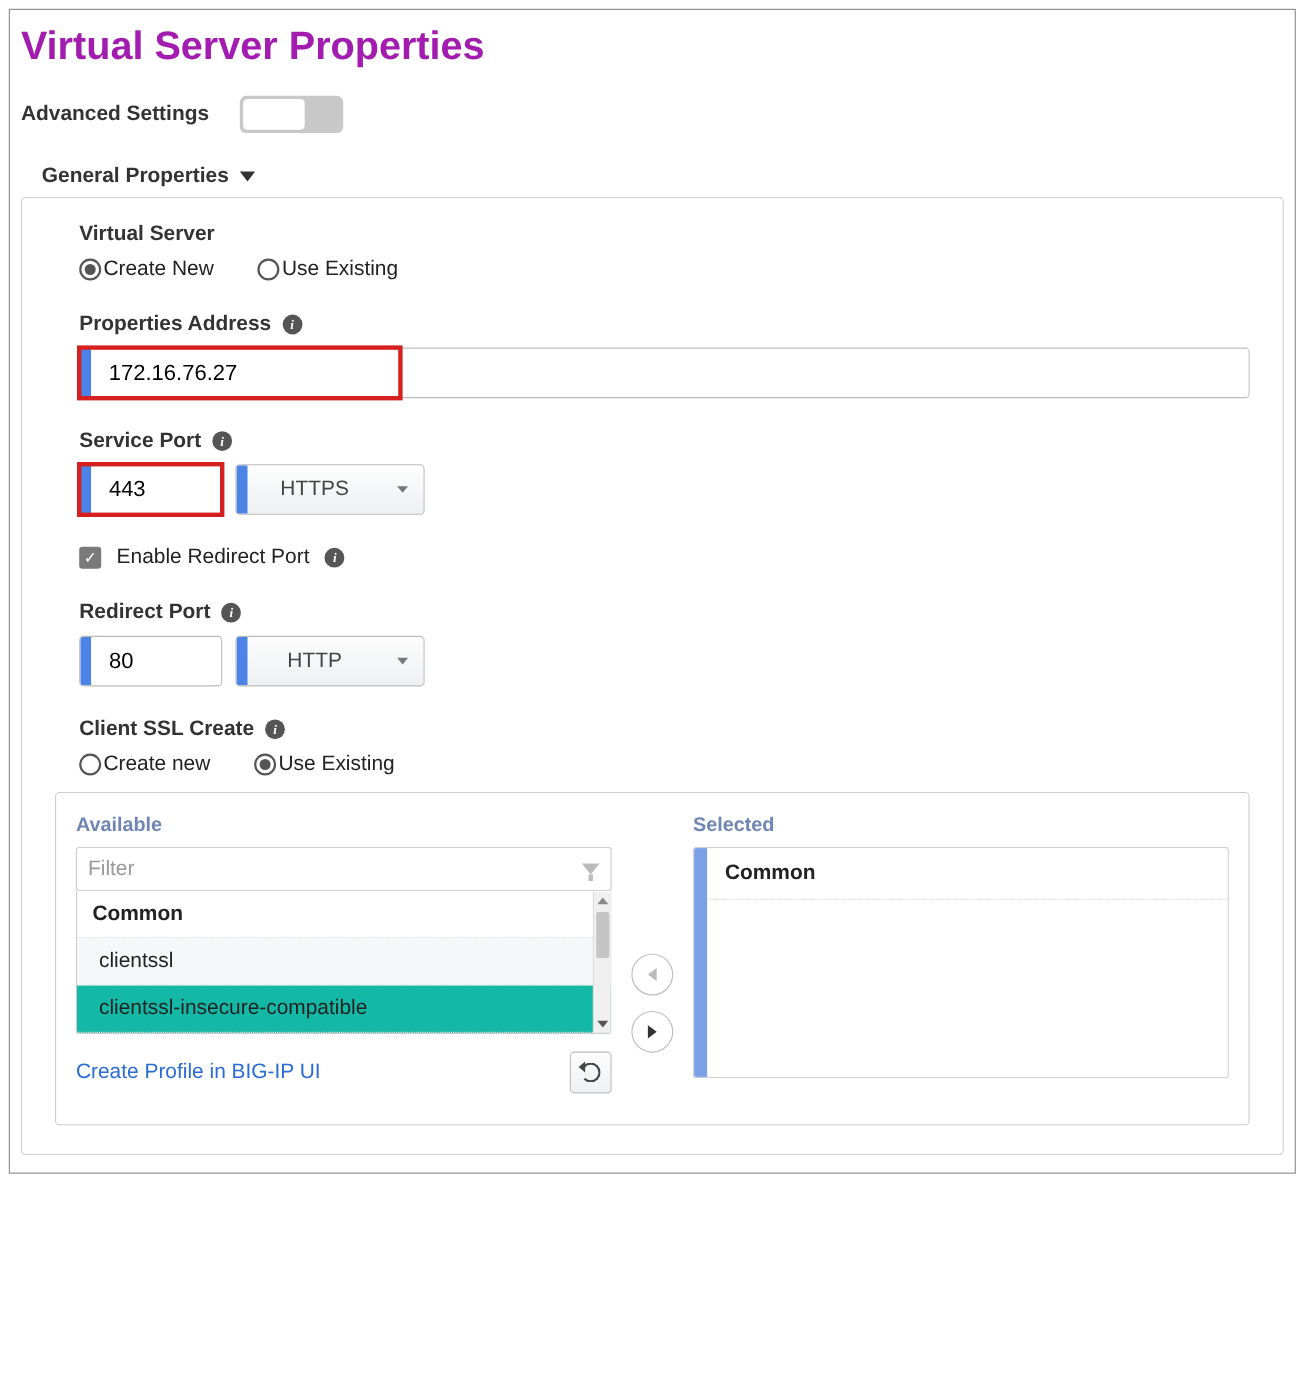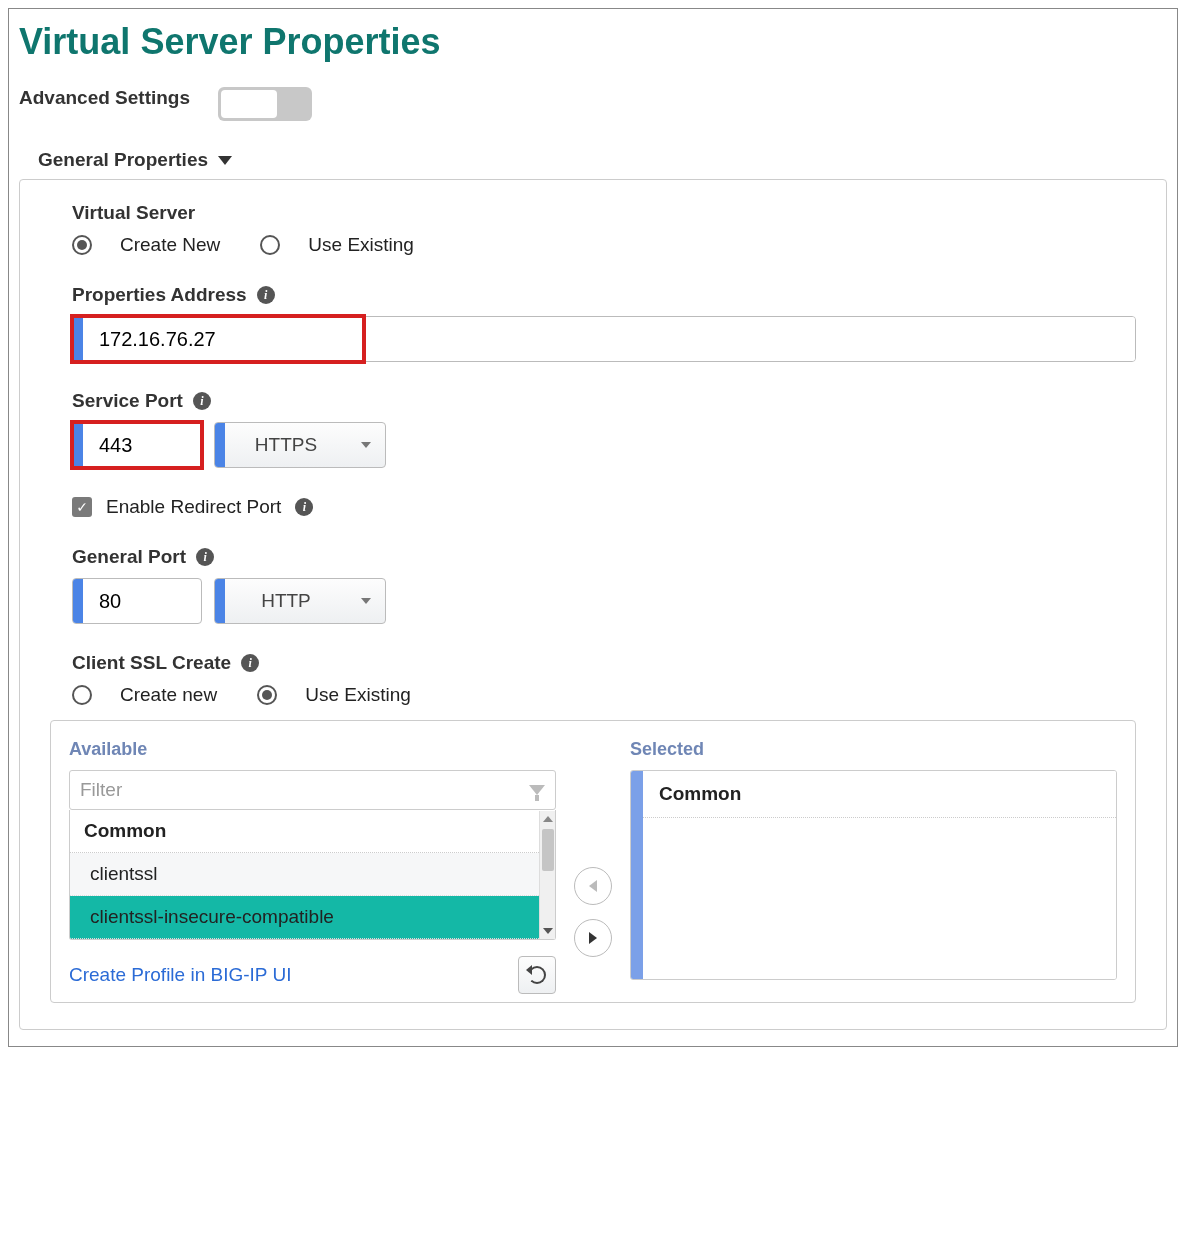--- a/index.html
+++ b/index.html
@@ -10,26 +10,26 @@
   padding: 8px;
 }
 .page {
   border: 1px solid #888;
   padding: 8px 10px 16px 10px;
   width: 1170px;
 }
 h1.page-title {
   font-size: 36px;
   font-weight: 700;
-  color: #0f766e;
+  color: #a21caf;
   margin: 4px 0 24px 0;
 }
 .adv-row {
   display: flex;
-  align-items: flex-start;
+  align-items: center;
   gap: 28px;
   margin-bottom: 28px;
 }
 .adv-label {
   font-size: 19px;
   font-weight: 700;
   color: #333;
 }
 .toggle {
   width: 94px;
@@ -94,21 +94,21 @@
   font-family: Georgia, serif;
 }
 .radio-row {
   display: flex;
   align-items: center;
   gap: 40px;
 }
 .radio-opt {
   display: flex;
   align-items: center;
-  gap: 28px;
+  gap: 2px;
   font-size: 19px;
   cursor: pointer;
 }
 .radio {
   width: 20px; height: 20px;
   border: 2px solid #555;
   border-radius: 50%;
   display: inline-block;
   position: relative;
 }
@@ -183,21 +183,21 @@
   display: inline-flex;
   align-items: center;
   justify-content: center;
   color: #fff;
   font-size: 14px;
 }
 .checkbox::after { content: "✓"; }
 .dual-list-panel {
   border: 1px solid #ccc;
   border-radius: 4px;
-  padding: 18px 18px 8px 18px;
+  padding: 18px 18px 28px 18px;
   display: flex;
   gap: 18px;
 }
 .dual-col { flex: 1; }
 .dual-title {
   font-size: 18px;
   font-weight: 700;
   color: #6f86b5;
   margin-bottom: 10px;
 }
@@ -452,21 +452,21 @@
     <div class="field-block">
       <div class="checkbox-row">
         <span class="checkbox"></span>
         <span>Enable Redirect Port</span>
         <span class="info-icon">i</span>
       </div>
     </div>
 
     <div class="field-block">
       <div class="field-label-row">
-        <span class="field-label">General Port</span>
+        <span class="field-label">Redirect Port</span>
         <span class="info-icon">i</span>
       </div>
       <div class="input-row">
         <div class="blue-input port">
           <div class="blue-bar"></div>
           <input type="text" value="80" style="">
         </div>
         <div class="select-box proto">
           <div class="blue-bar"></div>
           <span class="select-text">HTTP</span>

